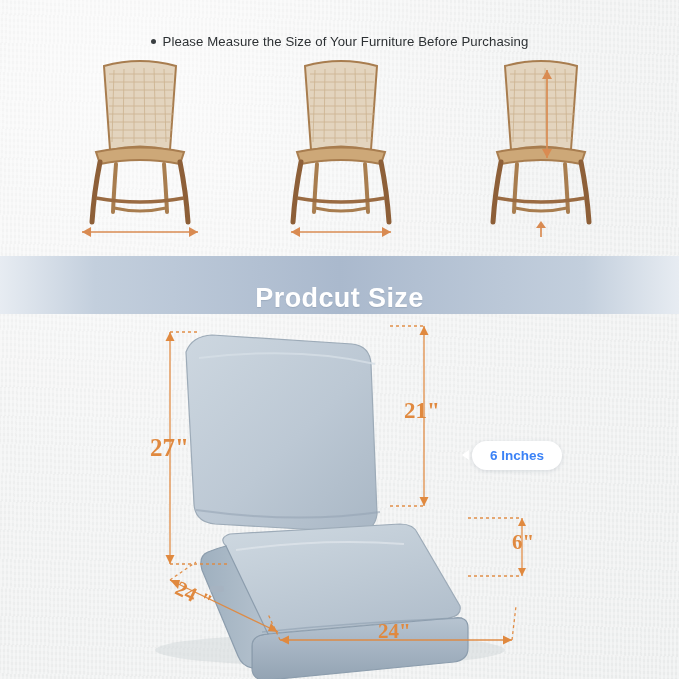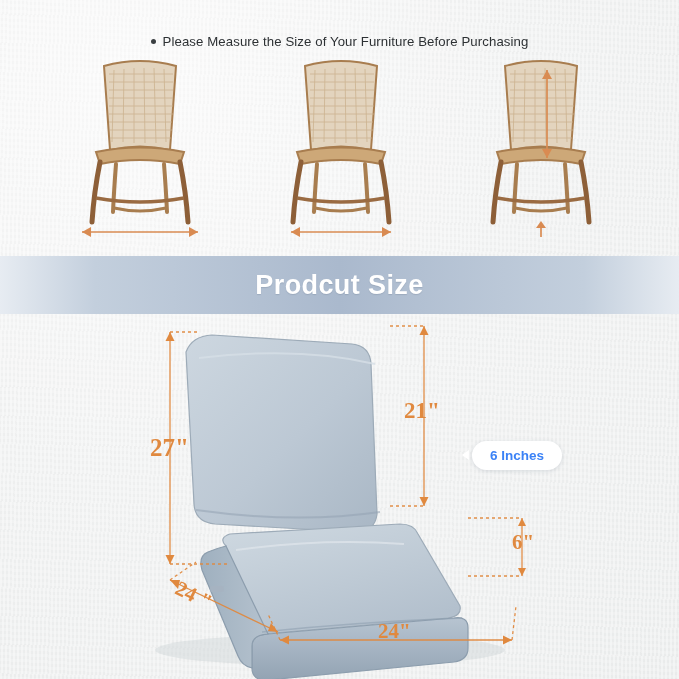--- a/index.html
+++ b/index.html
@@ -91,21 +91,21 @@
 
   
   .banner {
     position: absolute;
     top: 256px;
     left: 0;
     width: 679px;
     height: 58px;
     background: linear-gradient(90deg,#e7ecf2 0%, #c3cfdd 14%, #aab9cd 50%, #c3cfdd 86%, #e7ecf2 100%);
     display: flex;
-    align-items: center;
+    align-items: flex-end;
     justify-content: center;
   }
   .banner-title {
     color: #ffffff;
     font-size: 27px;
     font-weight: bold;
     letter-spacing: .4px;
     text-shadow: 0 1px 1px rgba(120,135,155,.35);
   }
 

